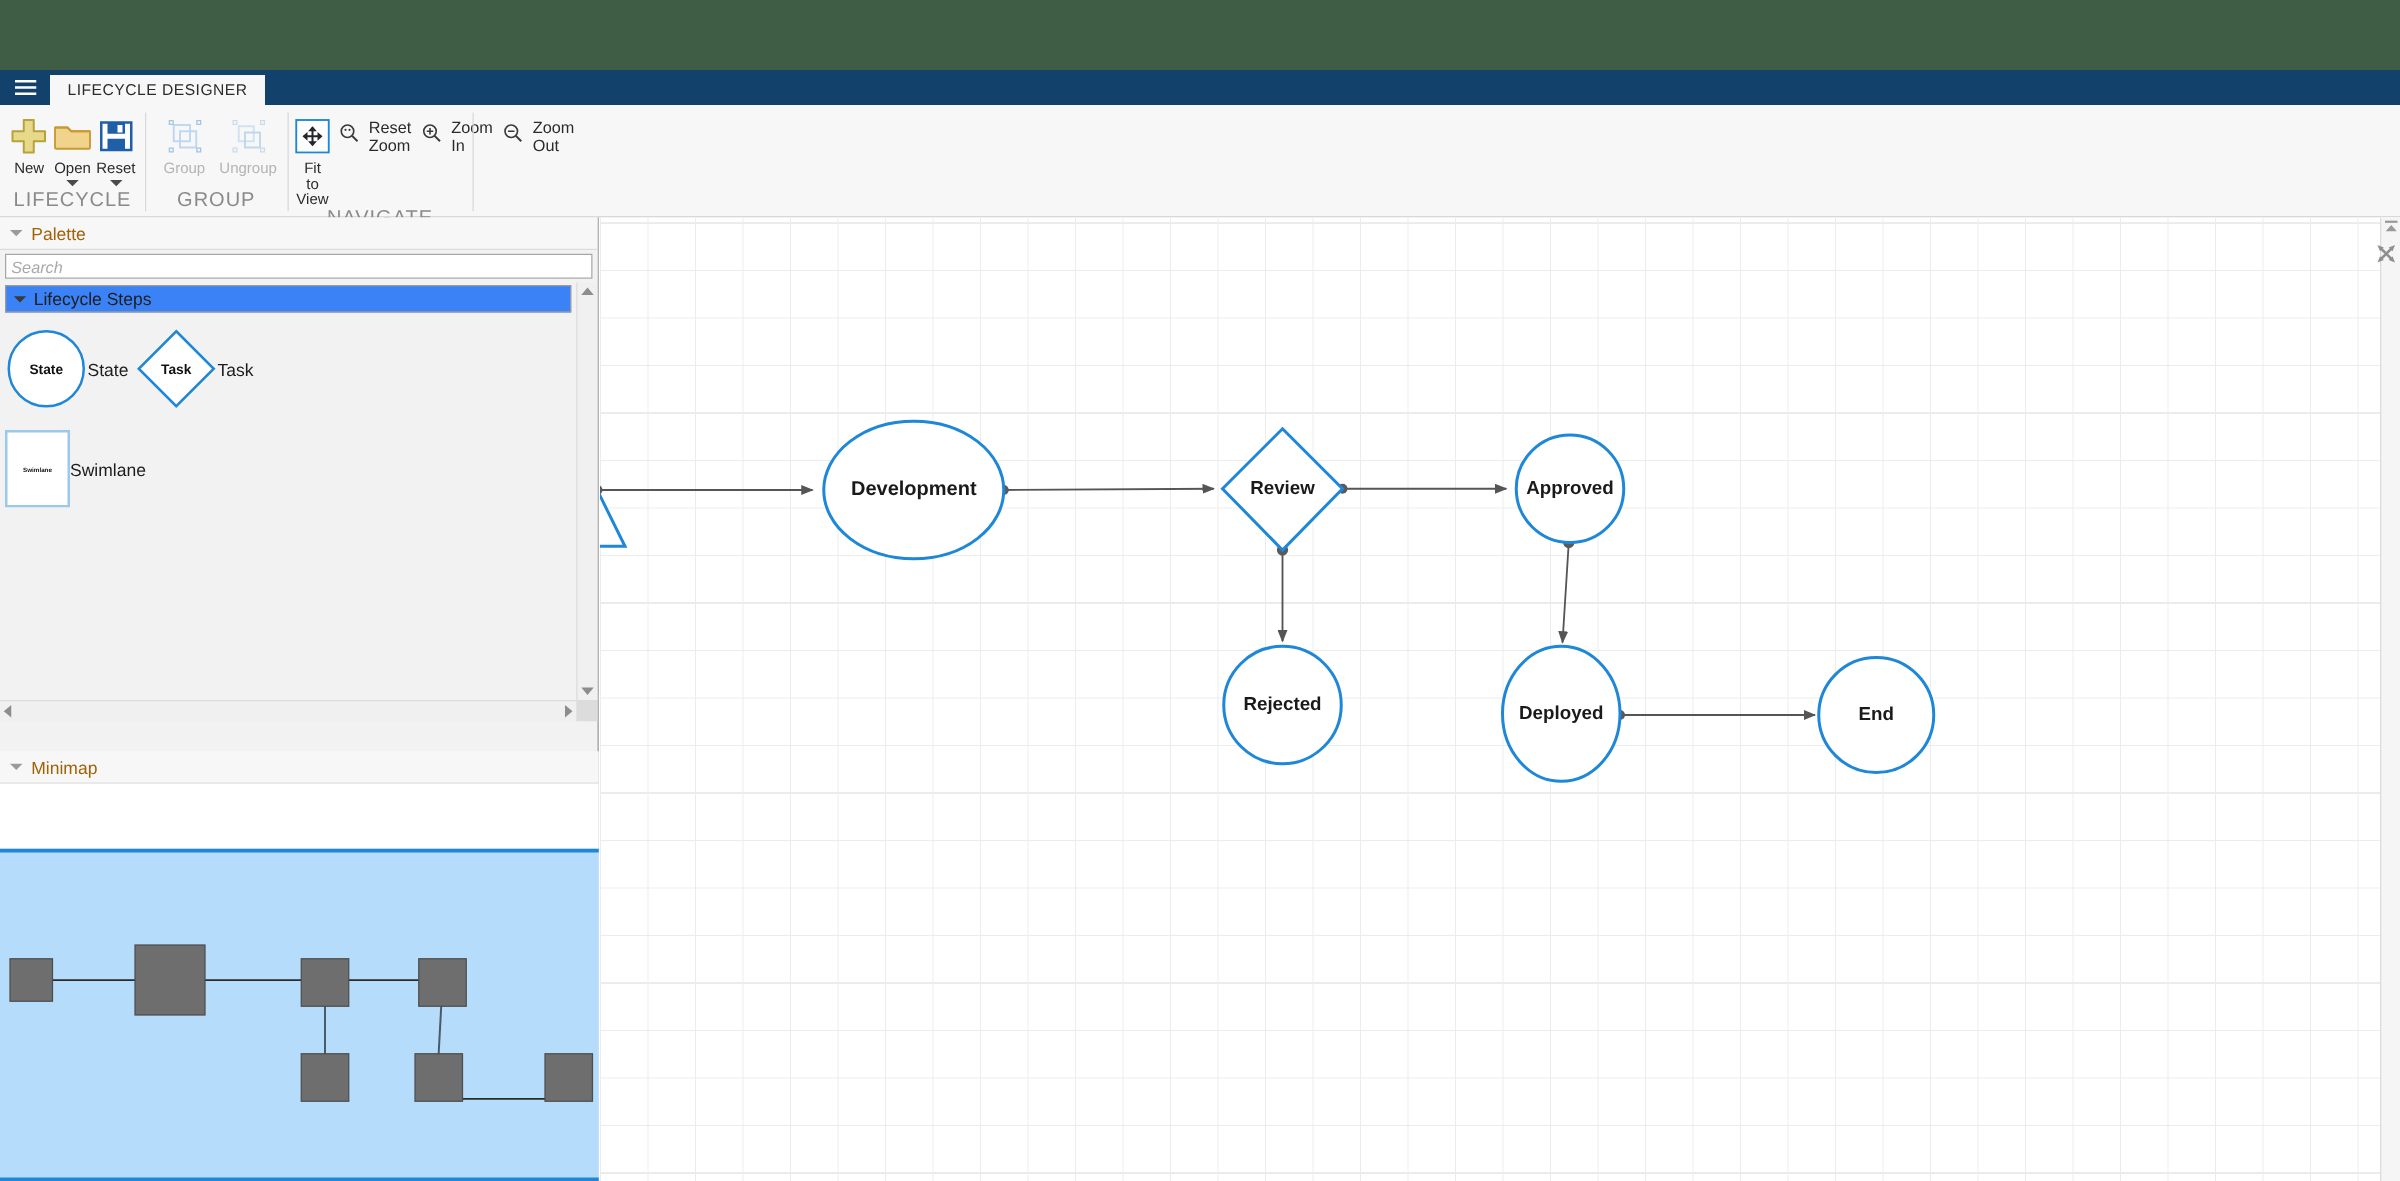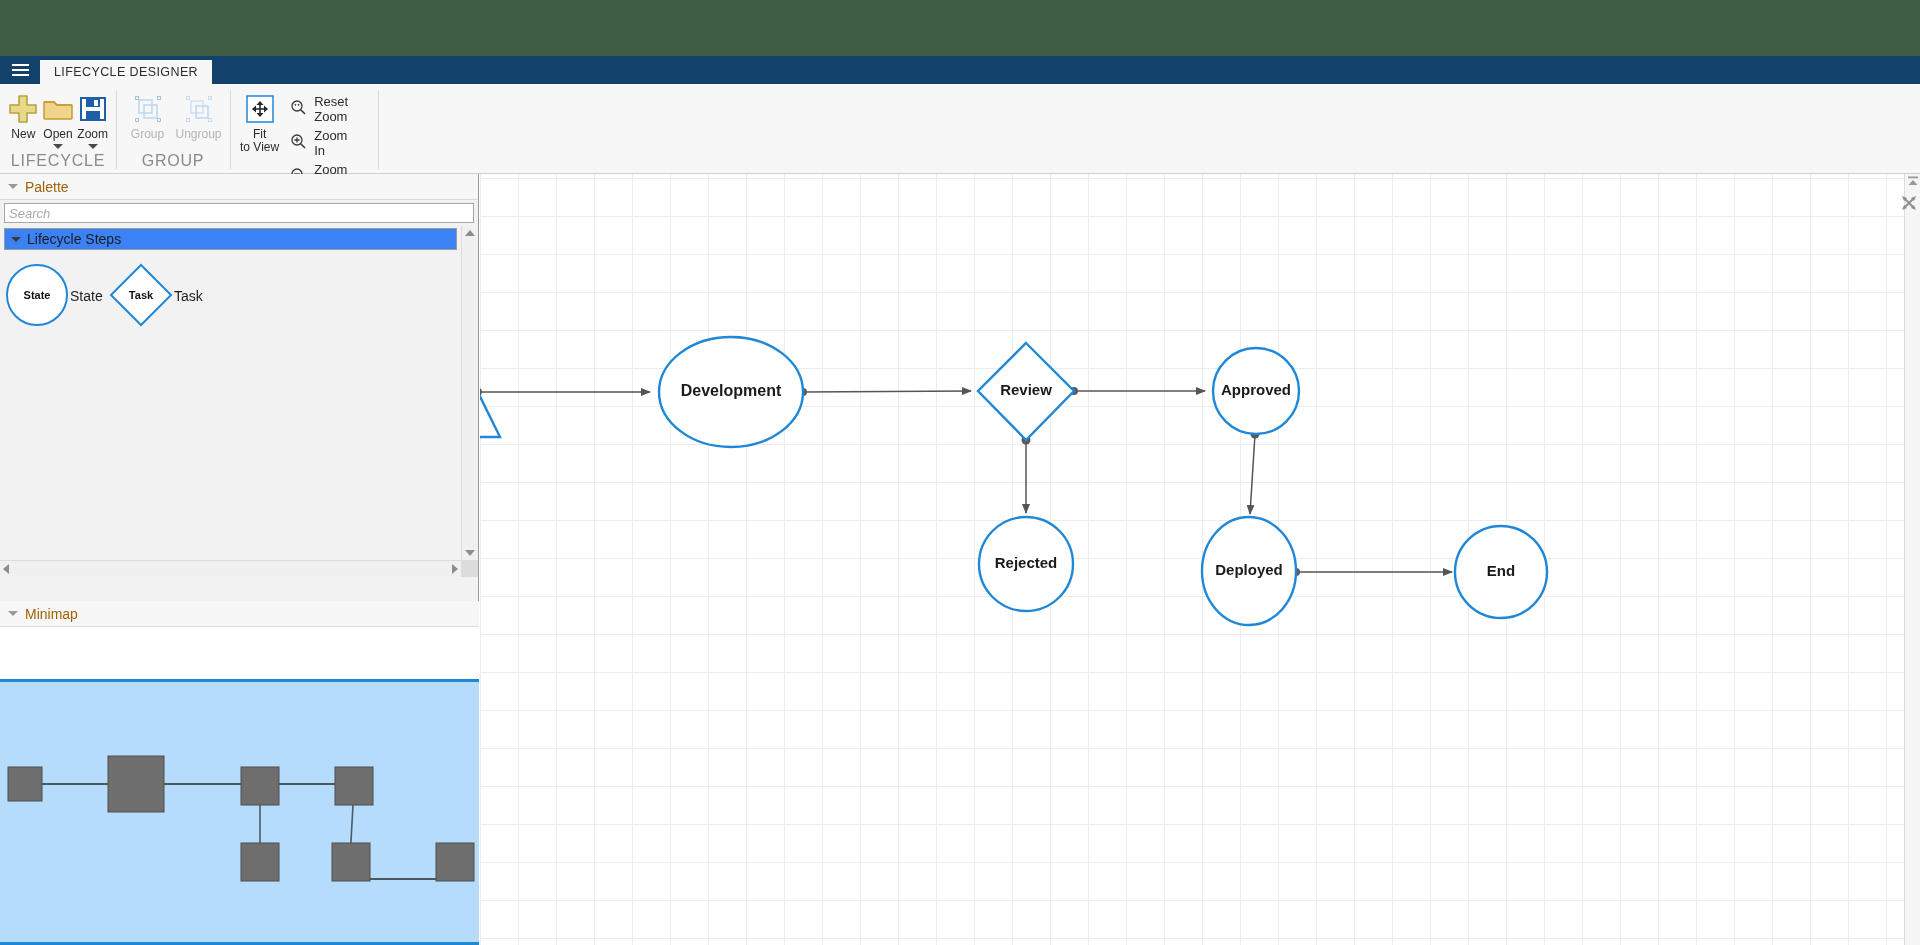--- a/index.html
+++ b/index.html
@@ -59,21 +59,21 @@
   .rbtn.disabled { cursor: default; }
   .rbtn .ico { height: 34px; display: flex; align-items: center; justify-content: center; }
   .rbtn .lbl { font-size: 12px; color: #2b2b2b; margin-top: 2px; text-align: center; line-height: 1.05; }
   .rbtn.disabled .lbl { color: #b4b4b4; }
   .caret-dn {
     width: 0; height: 0; margin-top: 3px;
     border-left: 5px solid transparent; border-right: 5px solid transparent;
     border-top: 5px solid #4a4a4a;
   }
   .rbtn.wide { width: 62px; }
-  .zoomlist { display: flex; flex-direction: column; gap: 2px; padding: 5px 8px 0 4px; }
+  .zoomlist { display: flex; flex-direction: row; gap: 2px; padding: 5px 8px 0 4px; }
   .zrow { display: flex; align-items: center; gap: 7px; cursor: pointer; padding: 1px 3px; }
   .zrow .zlbl { font-size: 13px; color: #2b2b2b; }
 
   
   .leftpanel {
     position: absolute; left: 0; top: 174px; width: 479px; height: 771px;
     background: #f2f2f2; border-right: 1px solid #9a9a9a;
   }
   .section-head {
     height: 26px; display: flex; align-items: center; gap: 7px;
@@ -202,21 +202,21 @@
         </div>
         <div class="rbtn">
           <span class="ico">
             <svg width="28" height="28" viewBox="0 0 28 28">
               <rect x="2" y="3" width="24" height="22" fill="#ffffff" stroke="#1f5fa8" stroke-width="2"></rect>
               <rect x="7" y="3" width="14" height="9" fill="#1f5fa8"></rect>
               <rect x="15" y="5" width="4" height="6" fill="#ffffff"></rect>
               <rect x="7" y="16" width="14" height="9" fill="#1f5fa8"></rect>
             </svg>
           </span>
-          <span class="lbl">Zoom</span>
+          <span class="lbl">Reset</span>
           <span class="caret-dn"></span>
         </div>
       </div>
       <div class="rgroup-label">LIFECYCLE</div>
     </div>
 
     <div class="rgroup" style="width:114px">
       <div class="rgroup-items">
         <div class="rbtn disabled" style="width:56px">
           <span class="ico">
@@ -336,20 +336,31 @@
             <span class="glyph">
               <svg width="66" height="66" viewBox="0 0 66 66">
                 <path d="M33 3 L63 33 L33 63 L3 33 Z" fill="#ffffff" stroke="#1f87d8" stroke-width="2"></path>
                 <text class="shape-lbl" x="33" y="34" text-anchor="middle" dominant-baseline="middle">Task</text>
               </svg>
             </span>
             <span class="cap">Task</span>
           </div>
         </div>
 
+        <div class="pal-items" style="padding-top:12px">
+          <div class="pal-item">
+            <span class="glyph" style="height:62px">
+              <svg width="52" height="62" viewBox="0 0 52 62">
+                <rect x="1" y="1" width="50" height="60" fill="#ffffff" stroke="#9cc9ea" stroke-width="2"></rect>
+                <text x="26" y="32" text-anchor="middle" dominant-baseline="middle" style="font-size:5px;font-weight:bold;fill:#111">Swimlane</text>
+              </svg>
+            </span>
+            <span class="cap">Swimlane</span>
+          </div>
+        </div>
       </div>
 
       <div class="pal-scroll-v" style="bottom:17px">
         <div style="display:flex;justify-content:center;padding-top:4px;">
           <span class="sb-arrow sb-up"></span>
         </div>
         <div style="position:absolute;bottom:4px;left:0;right:0;display:flex;justify-content:center;">
           <span class="sb-arrow sb-dn"></span>
         </div>
       </div>

